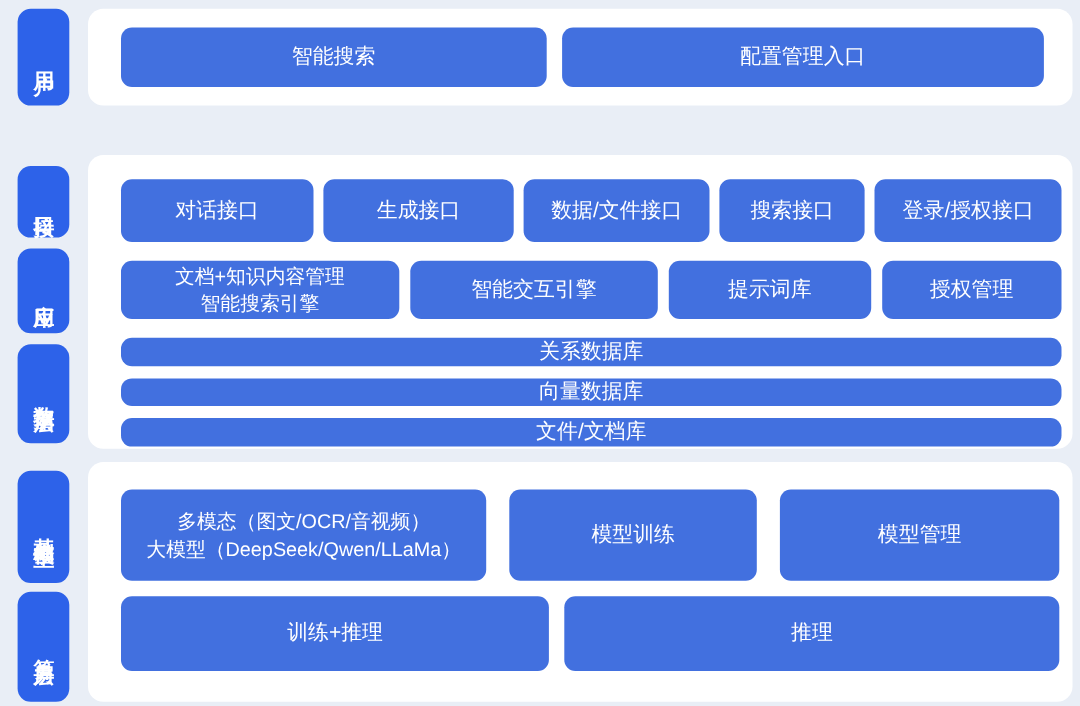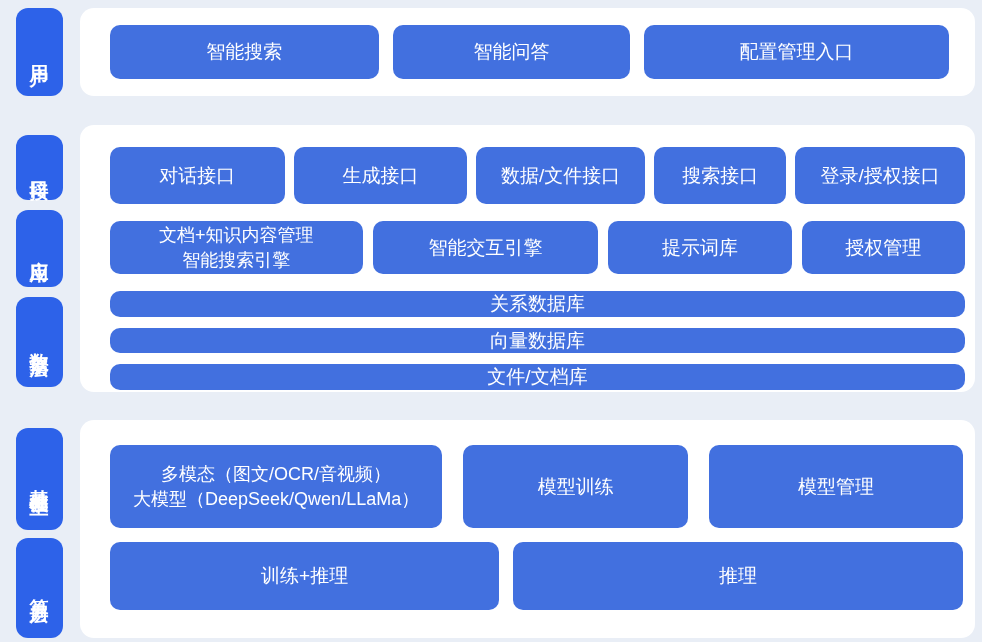--- a/index.html
+++ b/index.html
@@ -16,21 +16,21 @@
     overflow: hidden;
   }
   .layer-section {
     position: absolute;
     left: 16px;
     right: 7px;
     display: flex;
     align-items: stretch;
   }
   .section-user  { top: 8px;   height: 88px;  }
-  .section-mid   { top: 125px; height: 267px; }
+  .section-mid   { top: 141px; height: 267px; }
   .section-base  { top: 420px; height: 218px; }
 
   .label-col {
     width: 47px;
     margin-right: 17px;
     display: flex;
     flex-direction: column;
     flex-shrink: 0;
   }
   .label-col.mid  { padding-top: 10px; gap: 10px; }
@@ -97,23 +97,20 @@
     <div class="label-col">
       <div class="layer-label" style="height:88px">
         <span class="vtext">用户</span>
       </div>
     </div>
     <div class="panel user">
       <div class="row row-user">
         <div class="box" style="flex:275 1 0px">
           <span>智能搜索</span>
         </div>
-        <div class="box" style="flex:243 1 0px">
-          <span>智能问答</span>
-        </div>
         <div class="box" style="flex:312 1 0px">
           <span>配置管理入口</span>
         </div>
       </div>
     </div>
   </section>
 
   <section class="layer-section section-mid">
     <div class="label-col mid">
       <div class="layer-label" style="height:65px">

